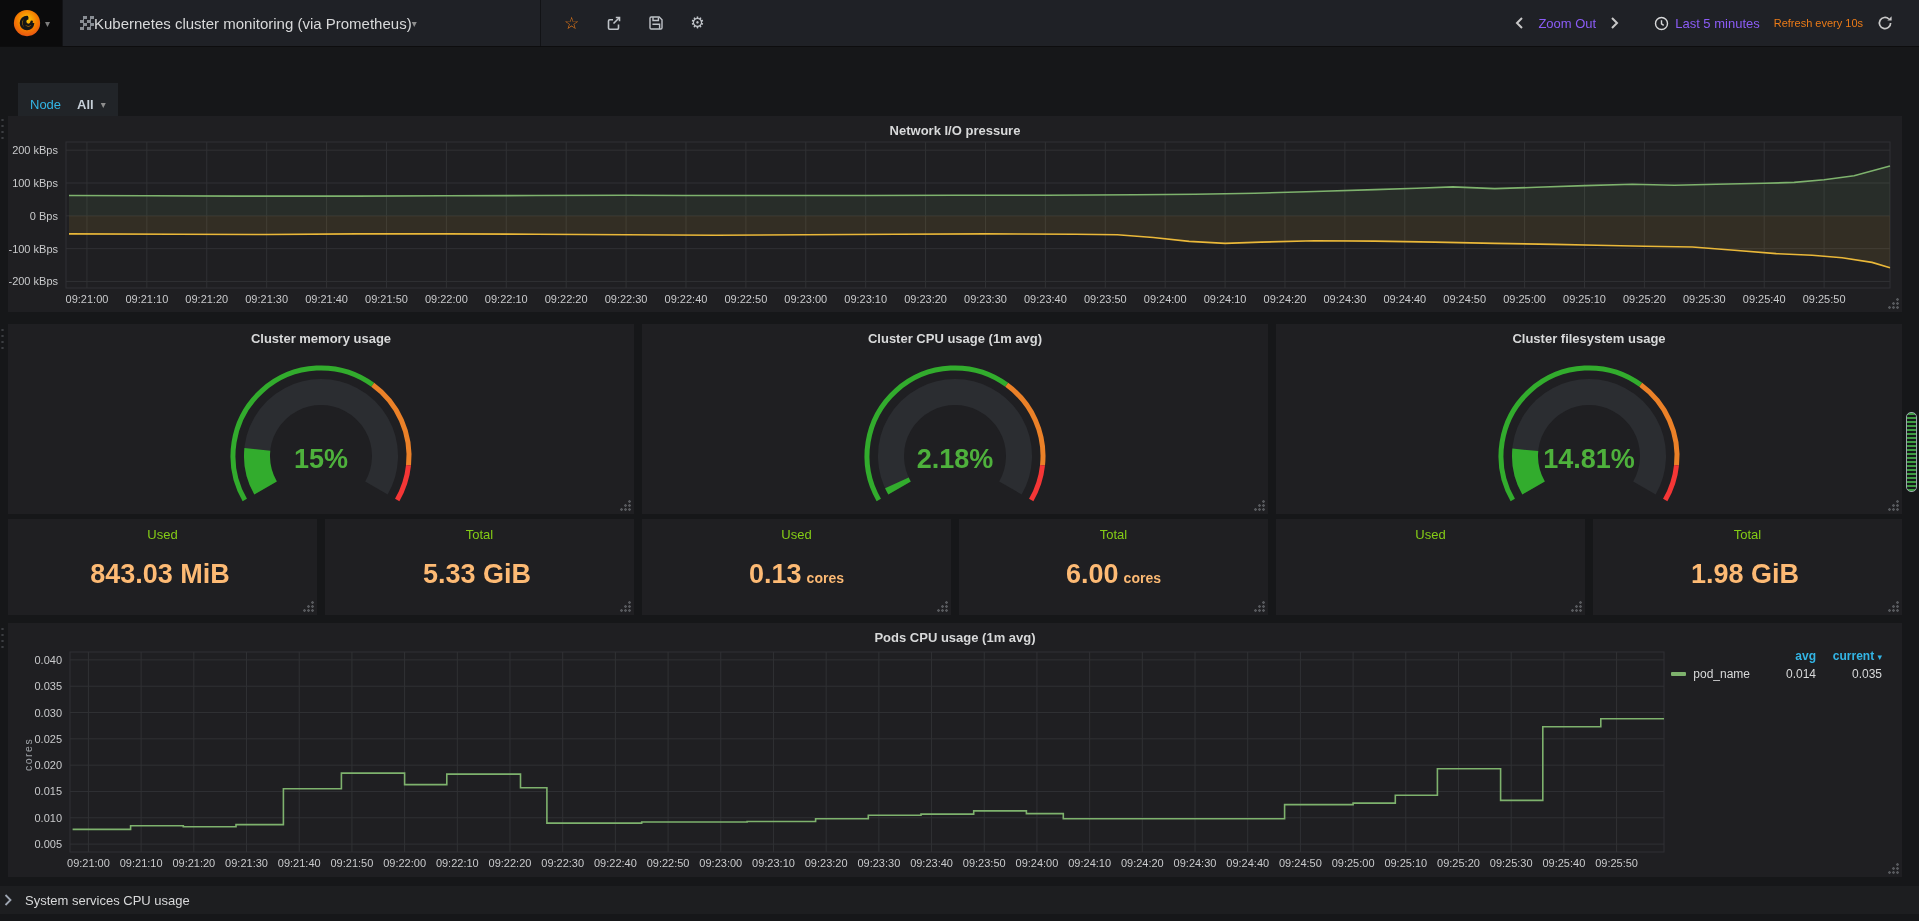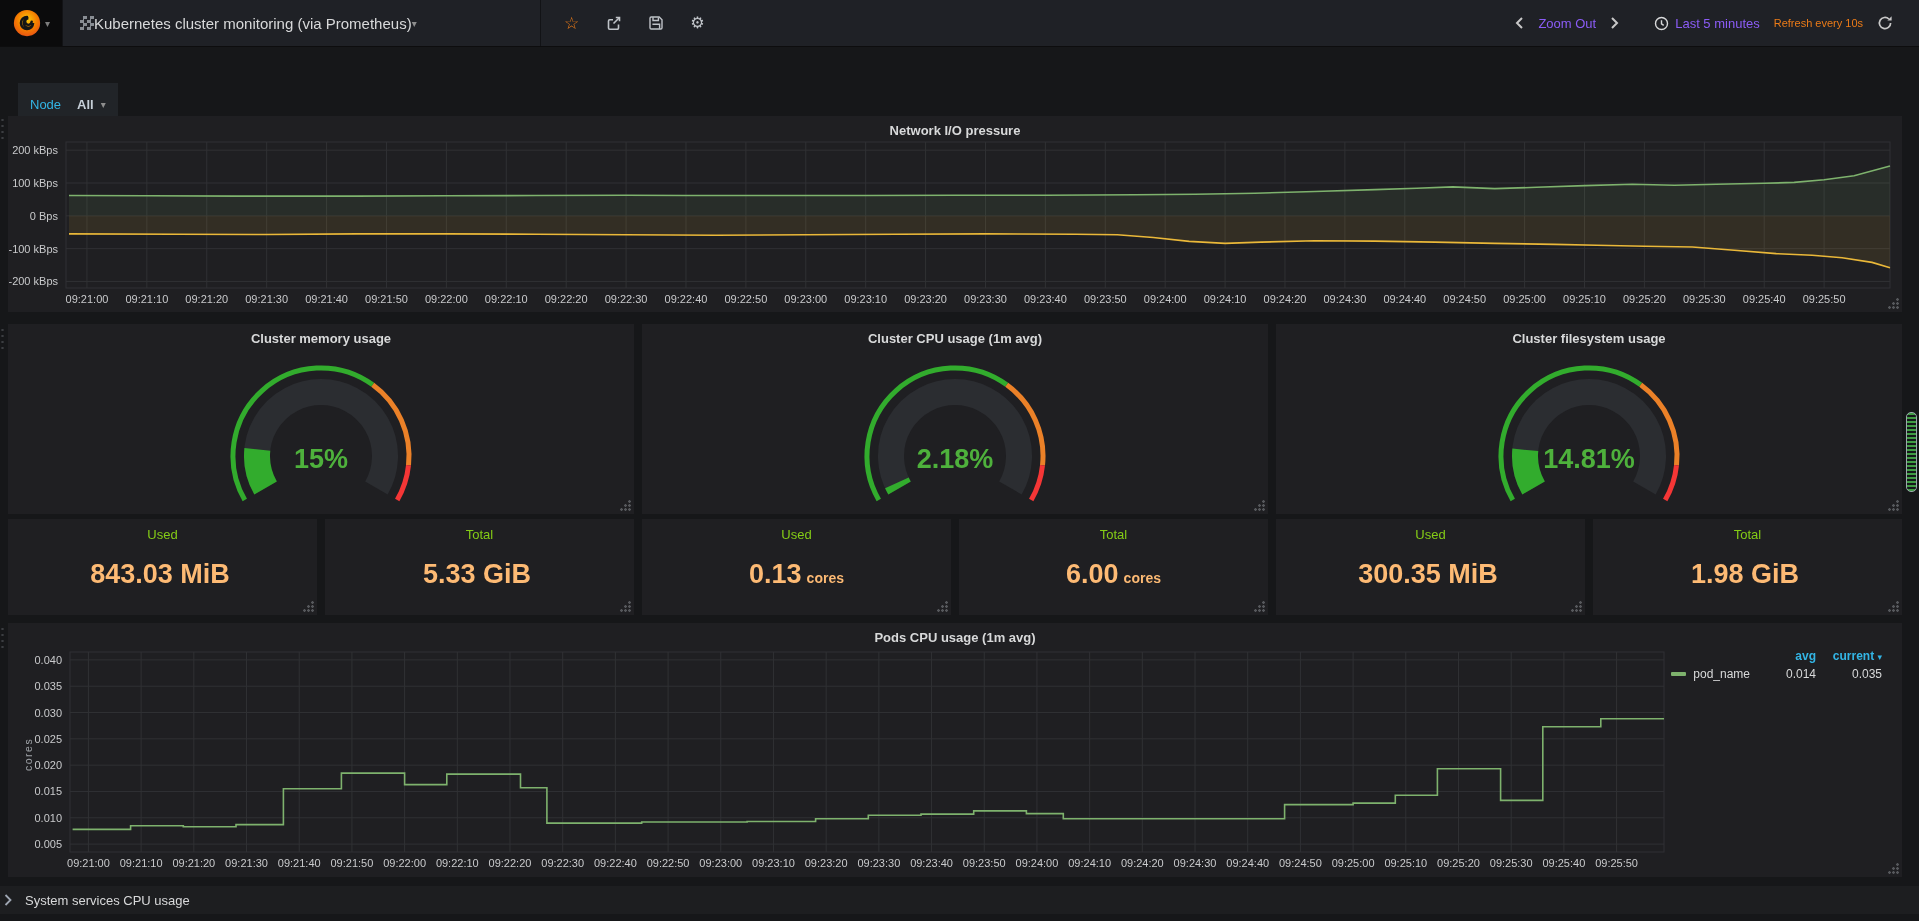--- a/index.html
+++ b/index.html
@@ -294,21 +294,20 @@
     <div class="p stat-value"><span>0.13</span><span class="suffix">cores</span></div>
     <div class="p resize"></div>
   </section>
   <section class="p panel" style="left:959px;top:519px;width:309px;height:96px;">
     <div class="p stat-title">Total</div>
     <div class="p stat-value"><span>6.00</span><span class="suffix">cores</span></div>
     <div class="p resize"></div>
   </section>
   <section class="p panel" style="left:1276px;top:519px;width:309px;height:96px;">
     <div class="p stat-title">Used</div>
-    <div class="p stat-value"><span>300.35 MiB</span><span class="suffix"></span></div>
     <div class="p resize"></div>
   </section>
   <section class="p panel" style="left:1593px;top:519px;width:309px;height:96px;">
     <div class="p stat-title">Total</div>
     <div class="p stat-value"><span>1.98 GiB</span><span class="suffix"></span></div>
     <div class="p resize"></div>
   </section>
 
   <div class="p row-handle" style="left:1px;top:627px;"></div>
   <section class="p panel" style="left:8px;top:623px;width:1894px;height:254px;">

